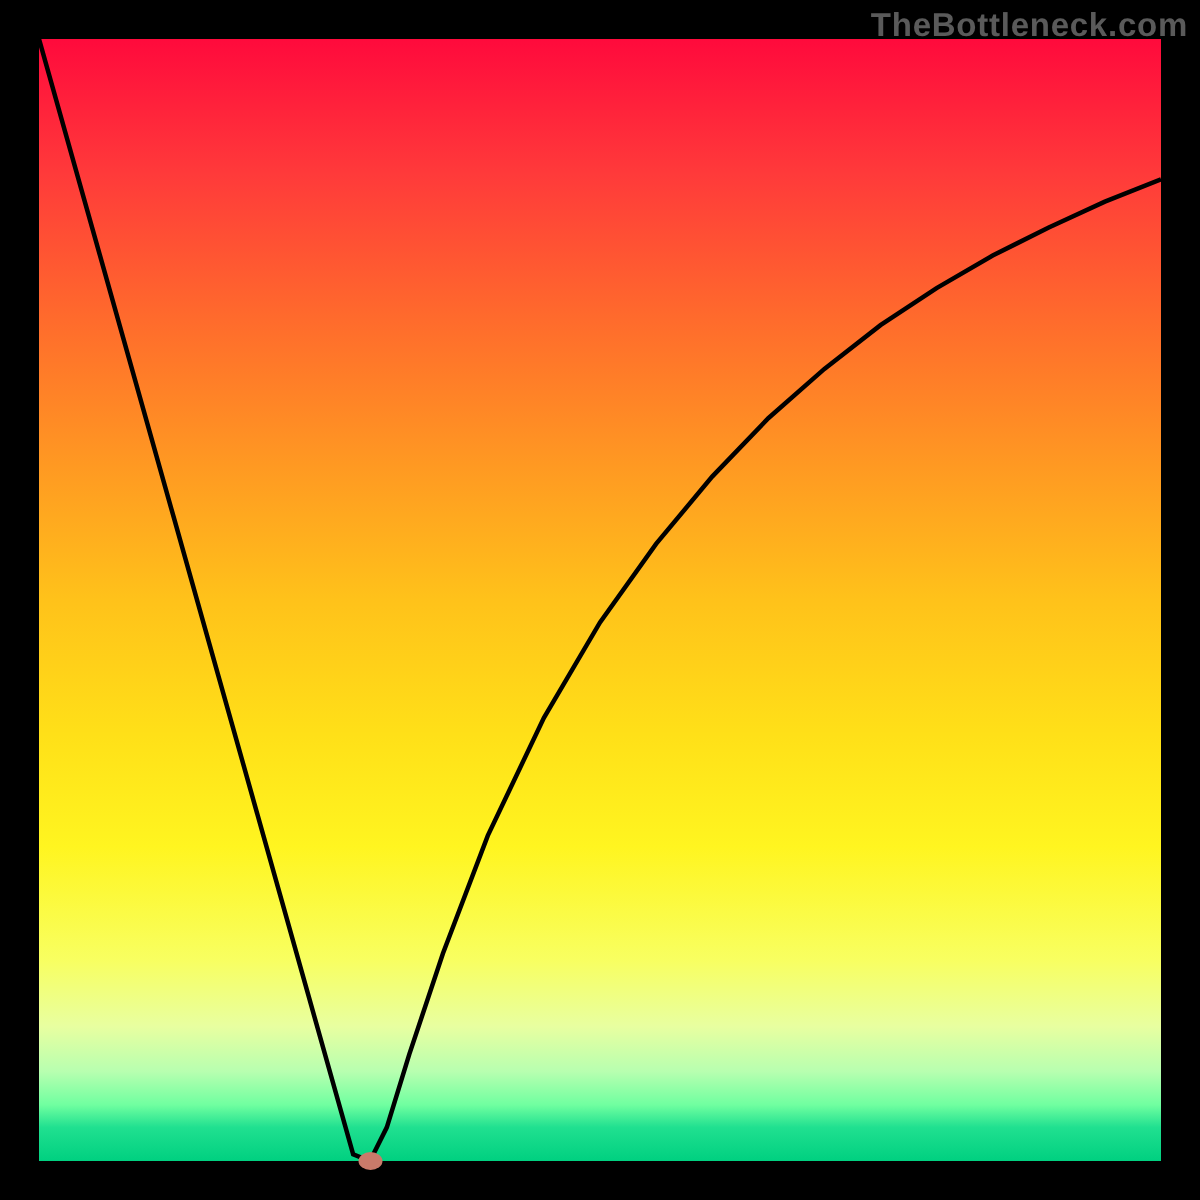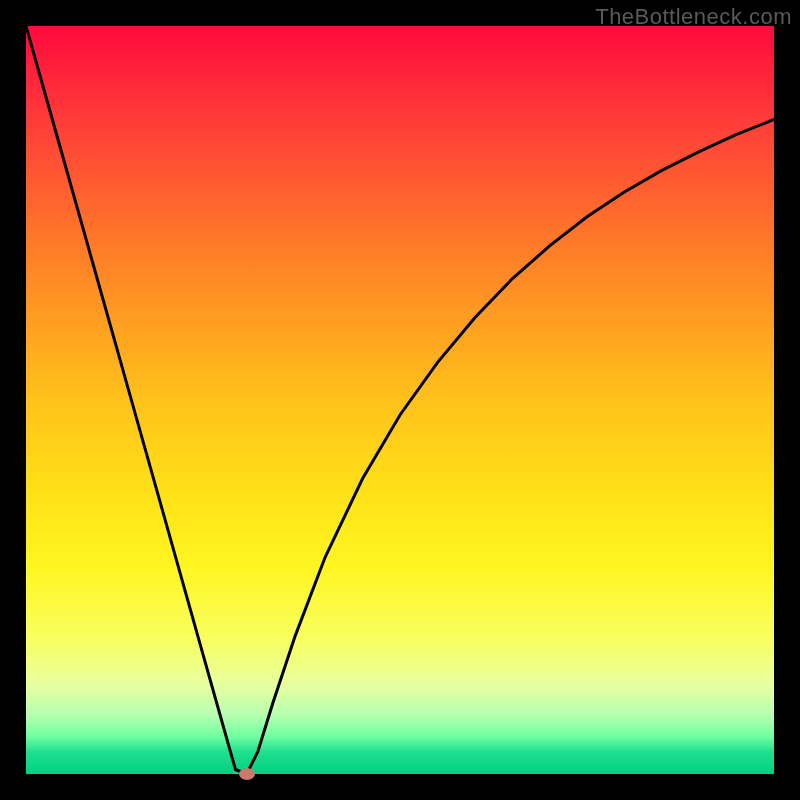--- a/index.html
+++ b/index.html
@@ -16,21 +16,21 @@
       #fff520 72%,
       #f8ff60 82%,
       #e8ffa0 88%,
       #b8ffb0 92%,
       #70ffa0 95%,
       #20e090 97%,
       #00d080 100%
     ); }
     .curve-svg { position: absolute; inset: 0; width: 100%; height: 100%; }
     .marker { position: absolute; width: 16px; height: 12px; border-radius: 50%; background: #c97a6a; transform: translate(-50%, -50%); }
-    .attribution { position: absolute; top: 4px; right: 8px; color: #5a5a5a; font-size: 22px; font-weight: 400; letter-spacing: 0.5px; }
+    .attribution { position: absolute; top: 4px; right: 8px; color: #5a5a5a; font-size: 22px; font-weight: 700; letter-spacing: 0.5px; }
   </style>
 </head>
 <body>
 
 <div class="frame">
   <div class="attribution">TheBottleneck.com</div>
   <div class="plot-area">
     <div class="plot-bg"></div>
     <svg class="curve-svg" viewBox="0 0 748 748" preserveAspectRatio="none">
       <path id="curve-path" d="M0.00 0.00 L29.92 106.22 L59.84 212.43 L89.76 318.65 L119.68 424.86 L149.60 531.08 L179.52 637.30 L209.44 743.51 L220.66 748.00 L231.88 725.56 L246.84 676.94 L269.28 609.62 L299.20 531.08 L336.60 452.54 L374.00 388.96 L411.40 336.60 L448.80 291.72 L486.20 252.82 L523.60 219.91 L561.00 190.74 L598.40 166.06 L635.80 144.36 L673.20 125.66 L710.60 108.46 L748.00 93.50" stroke="#000" stroke-width="3" fill="none"></path>

